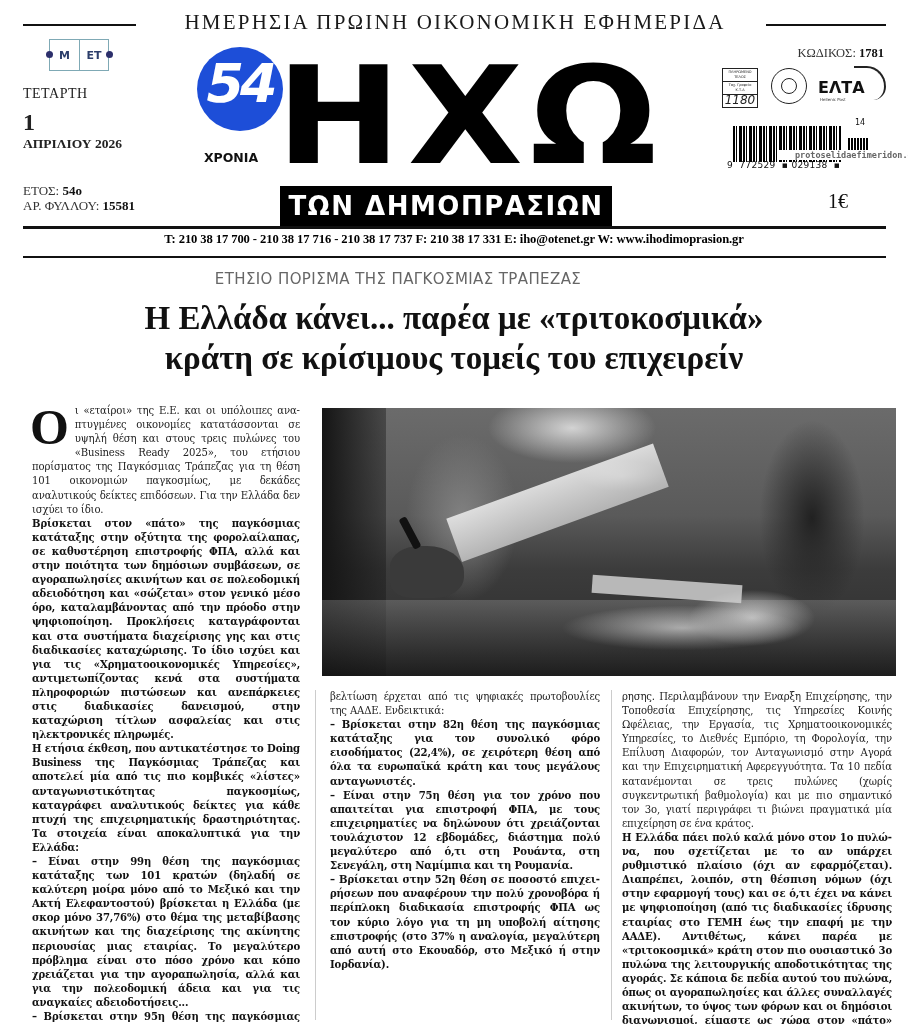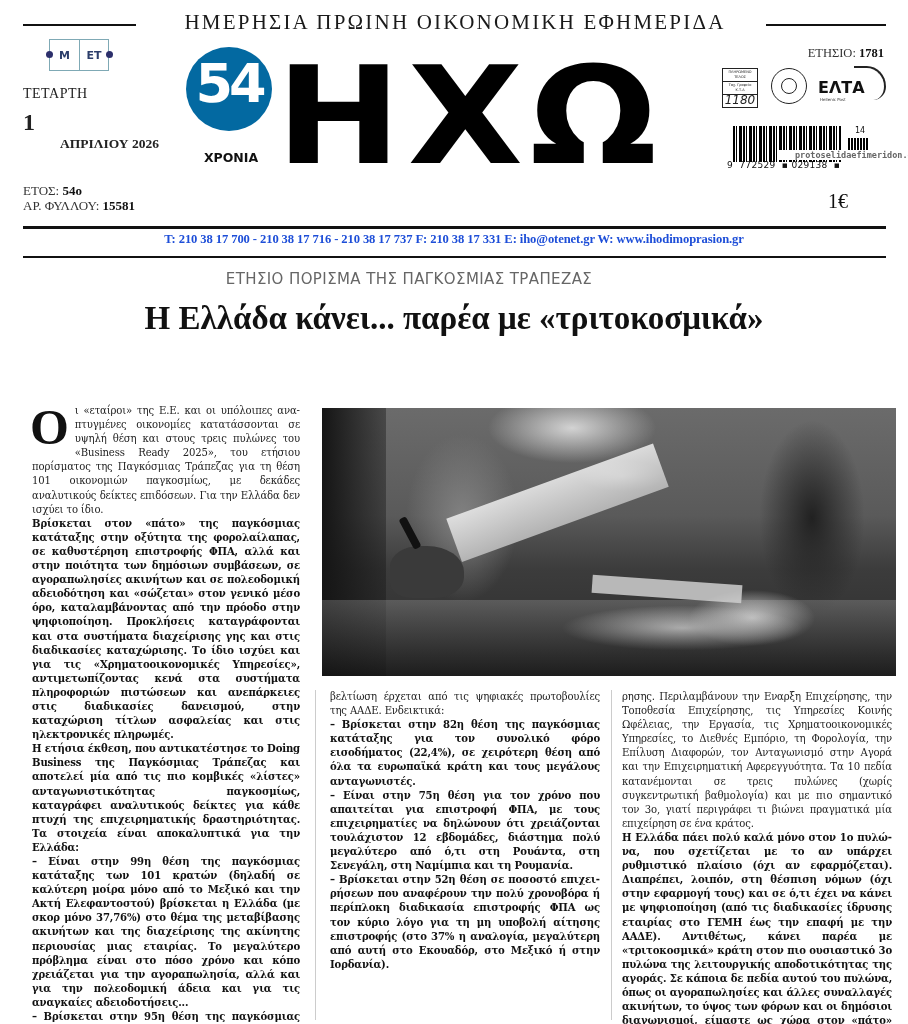--- a/index.html
+++ b/index.html
@@ -16,55 +16,55 @@
   .logo-met .page { position: absolute; top: 0; width: 30px; height: 32px; border: 1.5px solid #7fa9b5; background: #fff; font-family: "DejaVu Sans", sans-serif; font-weight: bold; font-size: 11px; color: #2c3e6b; display: flex; align-items: center; justify-content: center; }
   .logo-met .page.left { left: 3px; border-right: none; }
   .logo-met .page.right { left: 33px; }
   .logo-met .dot { position: absolute; top: 12px; width: 7px; height: 7px; border-radius: 50%; background: #2c2f6b; }
   .logo-met .dot.l { left: 0; }
   .logo-met .dot.r { left: 60px; }
 
   .left-info { position: absolute; left: 23px; top: 86px; font-family: "Liberation Serif", serif; color: #222; }
   .day-name { font-size: 14px; letter-spacing: 0.5px; }
   .day-num { font-size: 24px; font-weight: bold; margin-top: 8px; line-height: 1; }
-  .month-year { font-size: 13.5px; font-weight: bold; margin-top: 2px; margin-left: 37px; }
+  .month-year { font-size: 13.5px; font-weight: bold; margin-top: 2px; }
   .meta-line { position: absolute; left: 23px; font-family: "Liberation Serif", serif; font-size: 13px; color: #333; }
   .meta-line b { color: #111; }
 
-  .badge-54 { position: absolute; left: 186px; top: 47px; width: 86px; height: 84px; border-radius: 50%; background: #0369a1; }
+  .badge-54 { position: absolute; left: 197px; top: 47px; width: 86px; height: 84px; border-radius: 50%; background: #1d4ed8; font-style: italic; }
   .badge-54 .num { position: absolute; left: 0; top: 2px; width: 86px; text-align: center; font-family: "DejaVu Sans", sans-serif; font-weight: bold; font-size: 54px; color: #fff; letter-spacing: -4px; line-height: 70px; }
   .xronia-label { position: absolute; left: 196px; top: 117px; width: 70px; text-align: center; font-family: "DejaVu Sans", sans-serif; font-weight: bold; font-size: 12.5px; color: #111; background: #fff; margin-top: 33px; }
 
   .big-title { position: absolute; left: 276px; top: 52px; font-family: "DejaVu Sans", sans-serif; font-weight: bold; font-size: 136px; line-height: 128px; letter-spacing: 6px; color: #000; transform: scaleX(1.1); transform-origin: left top; }
   .sub-title { position: absolute; left: 280px; top: 186px; width: 332px; height: 40px; background: #000; color: #fff; font-family: "DejaVu Sans", sans-serif; font-weight: bold; font-size: 26px; text-align: center; line-height: 40px; letter-spacing: 1.5px; }
 
   .code-line { position: absolute; right: 24px; top: 46px; font-family: "Liberation Serif", serif; font-size: 12.5px; color: #333; }
   .code-line b { color: #111; }
 
   .stamp-box { position: absolute; left: 722px; top: 68px; width: 36px; height: 40px; border: 1px solid #222; font-family: "DejaVu Sans", sans-serif; font-size: 3.5px; text-align: center; line-height: 5px; color: #222; }
   .stamp-box .row { border-bottom: 1px solid #222; padding: 1px 0; }
   .stamp-box .row:last-child { border-bottom: none; font-size: 12px; line-height: 9px; font-style: italic; }
   .stamp-circle { position: absolute; left: 771px; top: 68px; width: 36px; height: 36px; border-radius: 50%; border: 1.5px solid #222; }
   .stamp-circle::after { content: ""; position: absolute; left: 9px; top: 9px; width: 14px; height: 14px; border-radius: 50%; border: 1px solid #222; }
   .elta { position: absolute; left: 818px; top: 78px; font-family: "DejaVu Sans", sans-serif; font-weight: bold; font-size: 16px; color: #111; }
   .elta-sub { position: absolute; left: 820px; top: 97px; font-family: "DejaVu Sans", sans-serif; font-size: 4px; color: #333; }
   .elta-bird { position: absolute; left: 854px; top: 66px; width: 32px; height: 34px; border-right: 2px solid #222; border-top: 2px solid #222; border-radius: 0 60% 40% 0; }
 
   .barcode { position: absolute; left: 733px; top: 126px; width: 108px; height: 36px; background: repeating-linear-gradient(90deg, #000 0 2px, #fff 2px 3px, #000 3px 4px, #fff 4px 6px, #000 6px 9px, #fff 9px 10px); }
   .barcode-small { position: absolute; left: 848px; top: 138px; width: 20px; height: 12px; background: repeating-linear-gradient(90deg, #000 0 2px, #fff 2px 3px); }
-  .barcode-14 { position: absolute; left: 855px; top: 126px; font-family: "DejaVu Sans", sans-serif; font-size: 8px; color: #111; }
+  .barcode-14 { position: absolute; left: 855px; top: 118px; font-family: "DejaVu Sans", sans-serif; font-size: 8px; color: #111; }
   .barcode-site { position: absolute; left: 778px; top: 150px; background: #fff; font-family: "DejaVu Sans Mono", monospace; font-weight: bold; font-size: 8.5px; color: #666; padding: 0 17px; }
   .barcode-digits { position: absolute; left: 727px; top: 160px; font-family: "DejaVu Sans", sans-serif; font-size: 9px; color: #111; letter-spacing: 0.3px; white-space: pre; }
   .price { position: absolute; left: 828px; top: 190px; font-family: "Liberation Serif", serif; font-size: 20px; color: #111; }
 
   .rule-thick { position: absolute; left: 23px; width: 863px; height: 3px; background: #111; }
-  .contact-line { position: absolute; left: 0; top: 232px; width: 908px; text-align: center; font-family: "Liberation Serif", serif; font-weight: bold; font-size: 12.6px; color: #1d4ed8; letter-spacing: -0.1px; }
+  .contact-line { position: absolute; left: 0; top: 232px; width: 908px; text-align: center; font-family: "Liberation Serif", serif; font-weight: bold; font-size: 12.6px; color: #000000; letter-spacing: -0.1px; }
 
   
-  .kicker { position: absolute; left: 11px; top: 270px; width: 796px; text-align: center; font-family: "DejaVu Sans", sans-serif; font-size: 15px; color: #666; letter-spacing: 0.4px; }
+  .kicker { position: absolute; left: 0; top: 270px; width: 796px; text-align: center; font-family: "DejaVu Sans", sans-serif; font-size: 15px; color: #666; letter-spacing: 0.4px; }
   .headline { position: absolute; left: 0; top: 298px; width: 908px; text-align: center; font-family: "Liberation Serif", serif; font-weight: bold; font-size: 33px; line-height: 40px; color: #111; }
 
   
   .col { position: absolute; font-family: "DejaVu Serif", serif; font-size: 10.1px; line-height: 14.1px; color: #222; text-align: justify; hyphens: auto; letter-spacing: -0.15px; }
   .col p { margin: 0; }
   .col .strong { font-weight: bold; color: #111; }
   .col-1 { left: 32px; top: 404px; width: 268px; }
   .col-2 { left: 330px; top: 690px; width: 270px; }
   .col-3 { left: 622px; top: 690px; width: 270px; }
   .dropcap { float: left; font-family: "Liberation Serif", serif; font-weight: bold; font-size: 50px; line-height: 42px; margin: 2px 6px 0 -2px; color: #111; }
@@ -116,23 +116,24 @@
     <span>ΑΡ. ΦΥΛΛΟΥ:</span>
     <b>15581</b>
   </div>
 
   <div class="badge-54">
     <div class="num">54</div>
   </div>
   <div class="xronia-label">ΧΡΟΝΙΑ</div>
 
   <div class="big-title">ΗΧΩ</div>
+  <div class="sub-title">ΤΩΝ ΔΗΜΟΠΡΑΣΙΩΝ</div>
 
   <div class="code-line">
-    <span>ΕΤΗΣΙΟ:</span>
+    <span>ΚΩΔΙΚΟΣ:</span>
     <b>1781</b>
   </div>
 
   <div class="stamp-box">
     <div class="row">ΠΛΗΡΩΜΕΝΟ ΤΕΛΟΣ</div>
     <div class="row"><span>Ταχ. Γραφείο</span><br><span>Κ.Τ.Α</span></div>
     <div class="row"><span>1180</span></div>
   </div>
   <div class="stamp-circle"></div>
   <div class="elta">ΕΛΤΑ</div>
@@ -147,20 +148,21 @@
   <div class="price">1€</div>
 
   <div class="rule-thick" style="top:226px;"></div>
   <div class="contact-line">T: 210 38 17 700 - 210 38 17 716 - 210 38 17 737 F: 210 38 17 331 E: iho@otenet.gr W: www.ihodimoprasion.gr</div>
   <div class="rule-thick" style="top:256px; height:2px;"></div>
 </header>
 
 <div class="kicker">ΕΤΗΣΙΟ ΠΟΡΙΣΜΑ ΤΗΣ ΠΑΓΚΟΣΜΙΑΣ ΤΡΑΠΕΖΑΣ</div>
 <h1 class="headline">
   <span>Η Ελλάδα κάνει... παρέα με «τριτοκοσμικά»</span><br>
+  <span>κράτη σε κρίσιμους τομείς του επιχειρείν</span>
 </h1>
 
 <div class="photo" title="Black and white photo of people signing documents at a table">
   <div class="left-shadow"></div>
   <div class="paper"></div>
   <div class="paper2"></div>
   <div class="hand"></div>
   <div class="pen"></div>
   <div class="table-sheen"></div>
 </div>

